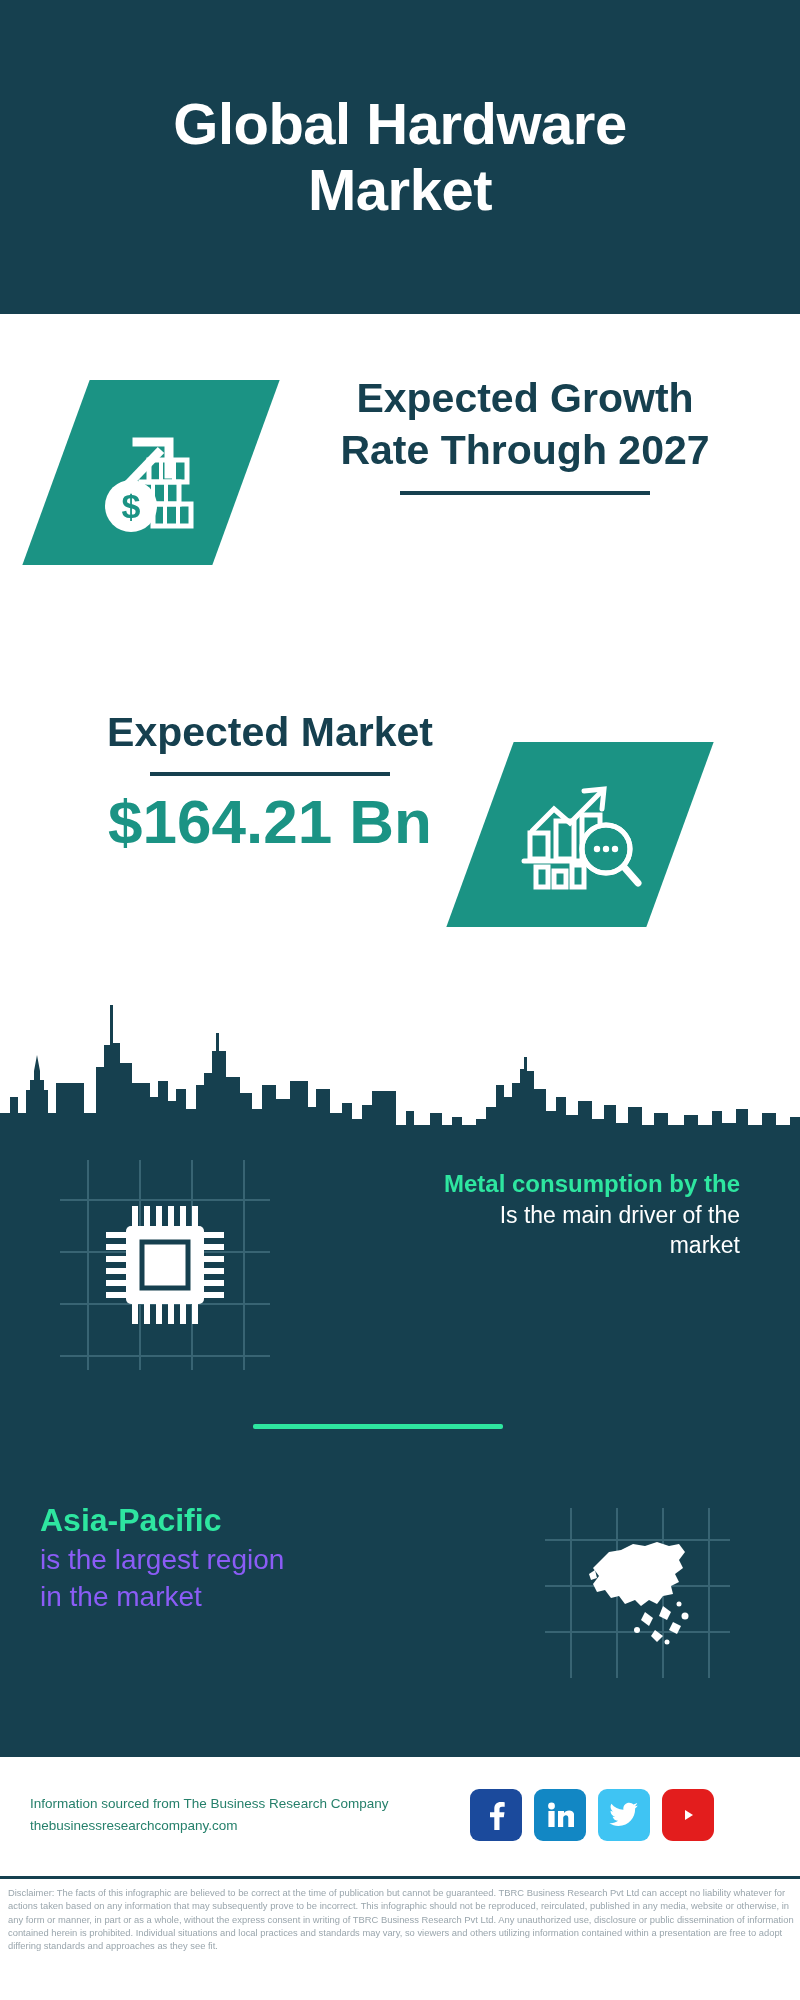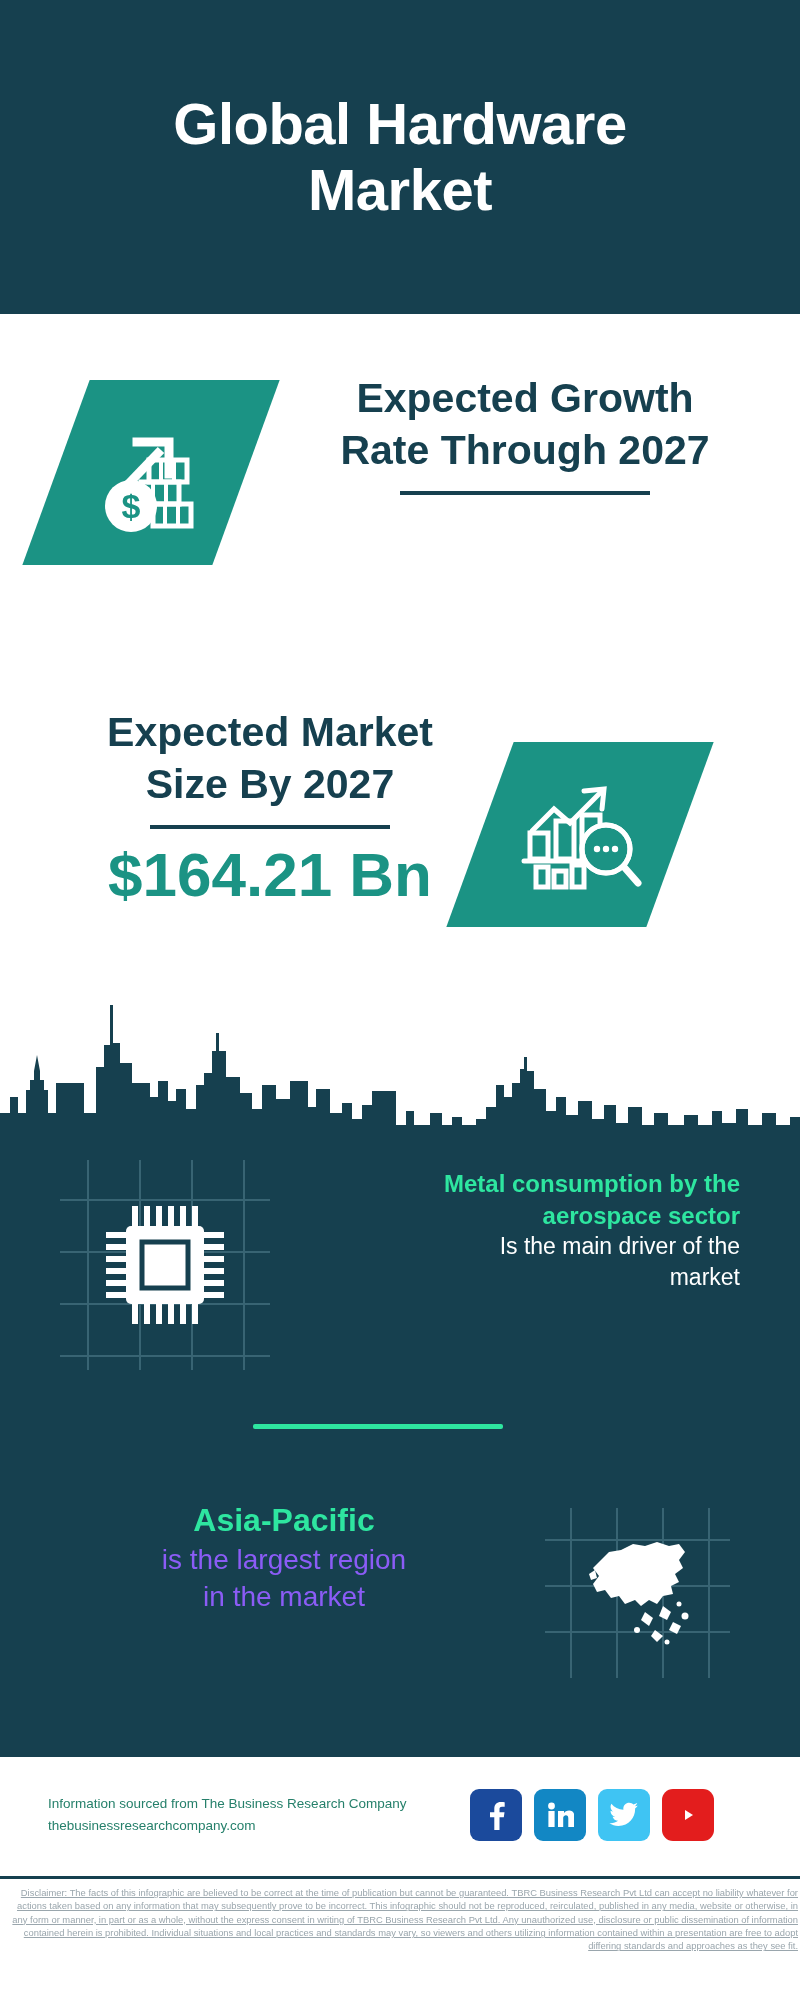--- a/index.html
+++ b/index.html
@@ -74,48 +74,48 @@
   .lbl-mint { color:#2ee6a0; font-size:24px; font-weight:bold; line-height:1.32; }
   .lbl-white { color:#ffffff; font-size:23px; font-weight:normal; line-height:1.32; }
 
   .rule-mint {
     position:absolute; left:253px; top:1424px;
     width:250px; height:5px; background:#2ee6a0; border-radius:2px;
   }
 
   
   .sec4 { position:absolute; left:0; top:1490px; width:800px; height:210px; }
-  .sec4-text { position:absolute; left:24px; top:10px; width:520px; text-align:center; }
+  .sec4-text { position:absolute; left:40px; top:10px; width:520px; }
   .sec4-map { position:absolute; left:545px; top:18px; width:185px; height:170px; }
   .lbl-mint-big { color:#2ee6a0; font-size:32px; font-weight:bold; line-height:1.3; }
   .lbl-white-big { color:#8b5cf6; font-size:28px; font-weight:normal; line-height:1.32; }
 
   
   .footer {
     position:absolute; left:0; top:1765px; width:800px; height:105px;
     background:#ffffff;
     display:flex; align-items:center;
   }
   .footer-src {
     position:absolute; left:30px; top:28px; width:430px;
-    color:#26806b; font-size:13.5px; line-height:1.65;margin-left:18px;
+    color:#26806b; font-size:13.5px; line-height:1.65;
   }
   .socials { position:absolute; left:470px; top:24px; display:flex; gap:12px; }
   .soc { width:52px; height:52px; border-radius:9px;
          display:flex; align-items:center; justify-content:center; }
   .soc-fb { background:#1b4a9c; }
   .soc-li { background:#1287c4; }
   .soc-tw { background:#3fc4f3; }
   .soc-yt { background:#e31d1d; border-radius:11px; }
 
   .footer-rule { position:absolute; left:0; top:1876px; width:800px; height:3px; background:#16404f; }
 
   .disclaimer {
     position:absolute; left:8px; top:1886px; width:790px;
-    color:#9aa6ad; font-size:9.4px; line-height:1.42; text-align:right;text-decoration:underline;
+    color:#9aa6ad; font-size:9.4px; line-height:1.42; text-align:left;
   }
 </style>
 </head>
 <body>
 
 <div class="page">
 
   <div class="header">
     <div class="header-title">Global Hardware Market</div>
   </div>
@@ -155,21 +155,20 @@
       <div class="lbl-dark">Expected Growth</div>
       <div class="lbl-dark">Rate Through 2027</div>
       <div class="rule-dark"></div>
     </div>
   </div>
 
   <div class="sec2">
 
     <div class="sec2-text">
       <div class="lbl-dark">Expected Market</div>
-      <div class="lbl-dark">Size By 2027</div>
       <div class="rule-dark2"></div>
       <div class="val-teal">$164.21 Bn</div>
     </div>
 
     <div class="sec2-badge">
       <div class="para right" style="width:100%;height:100%;">
         <div class="para-inner">
           <svg width="132" height="120" viewBox="0 0 132 120">
             <g stroke="#ffffff" stroke-width="5" fill="none" stroke-linecap="round">
 
@@ -266,21 +265,20 @@
             <rect x="144" y="108" width="20" height="6"></rect>
             <rect x="144" y="120" width="20" height="6"></rect>
             <rect x="144" y="132" width="20" height="6"></rect>
           </g>
         </g>
         <rect x="82" y="82" width="46" height="46" fill="none" stroke="#16404f" stroke-width="5"></rect>
       </svg>
     </div>
     <div class="sec3-text">
       <div class="lbl-mint">Metal consumption by the</div>
-      <div class="lbl-mint">aerospace sector</div>
       <div class="lbl-white">Is the main driver of the</div>
       <div class="lbl-white">market</div>
     </div>
   </div>
 
   <div class="rule-mint"></div>
 
   <div class="sec4">
     <div class="sec4-text">
       <div class="lbl-mint-big">Asia-Pacific</div>

